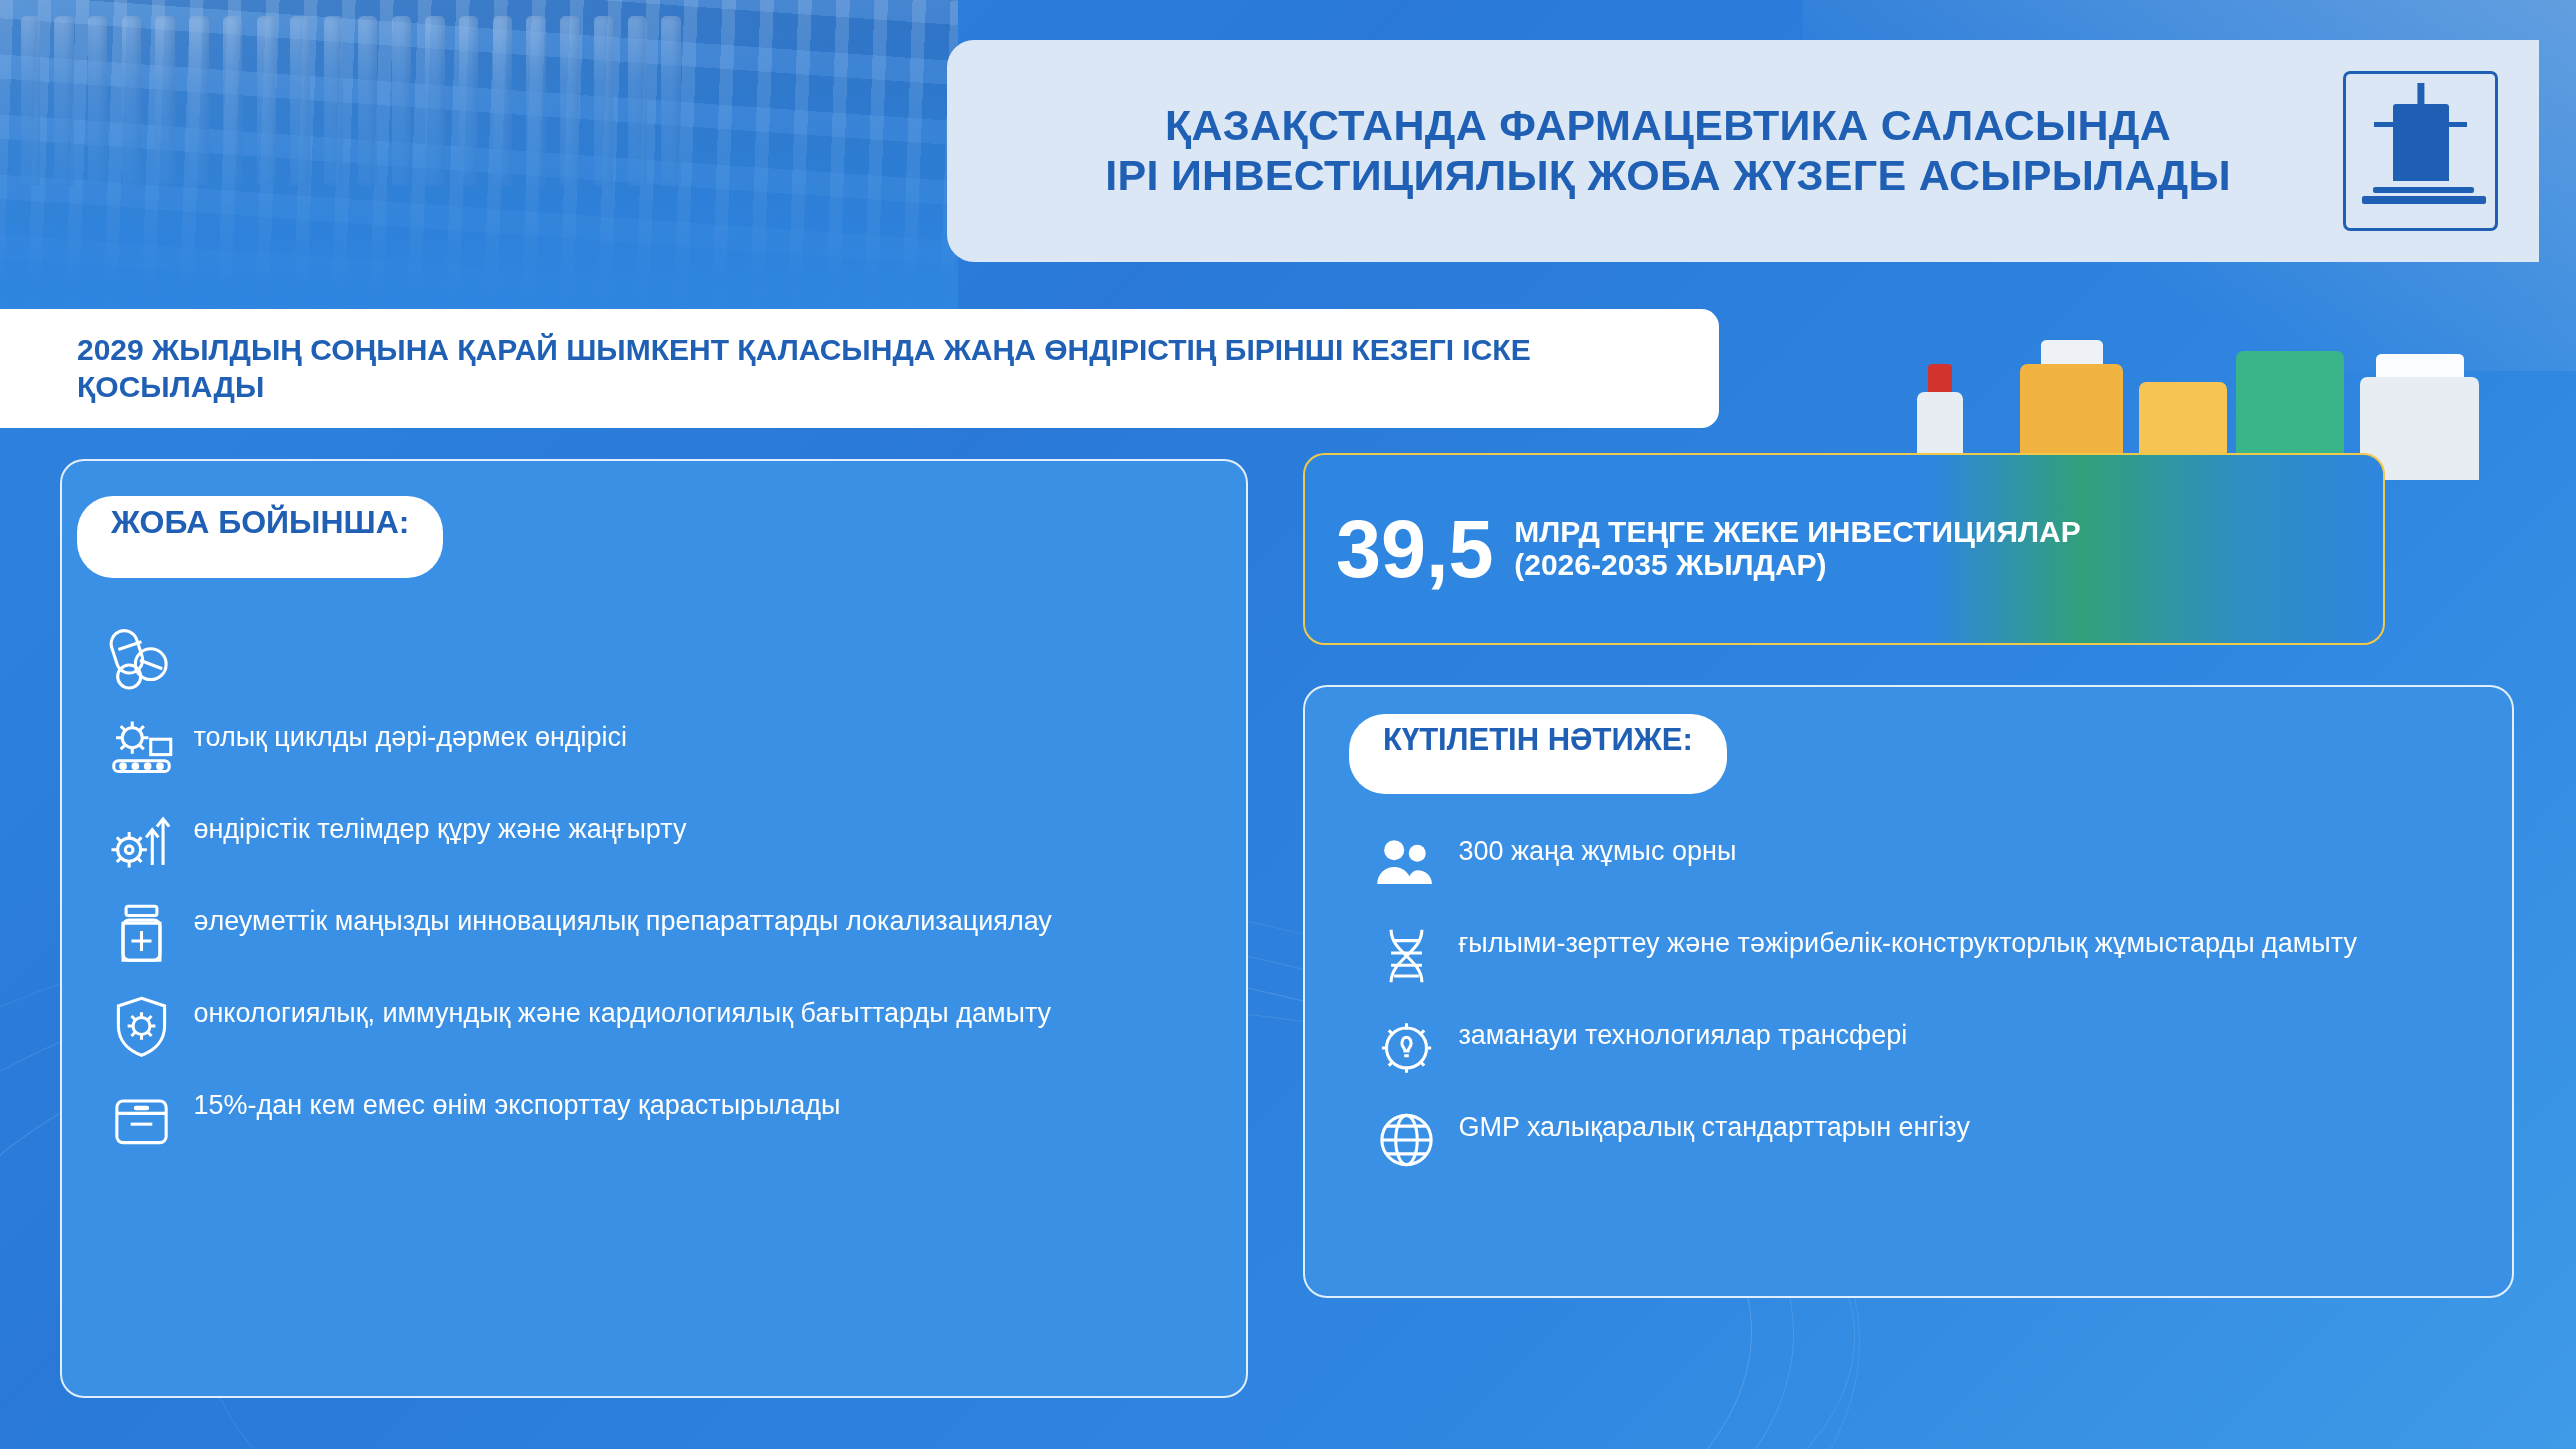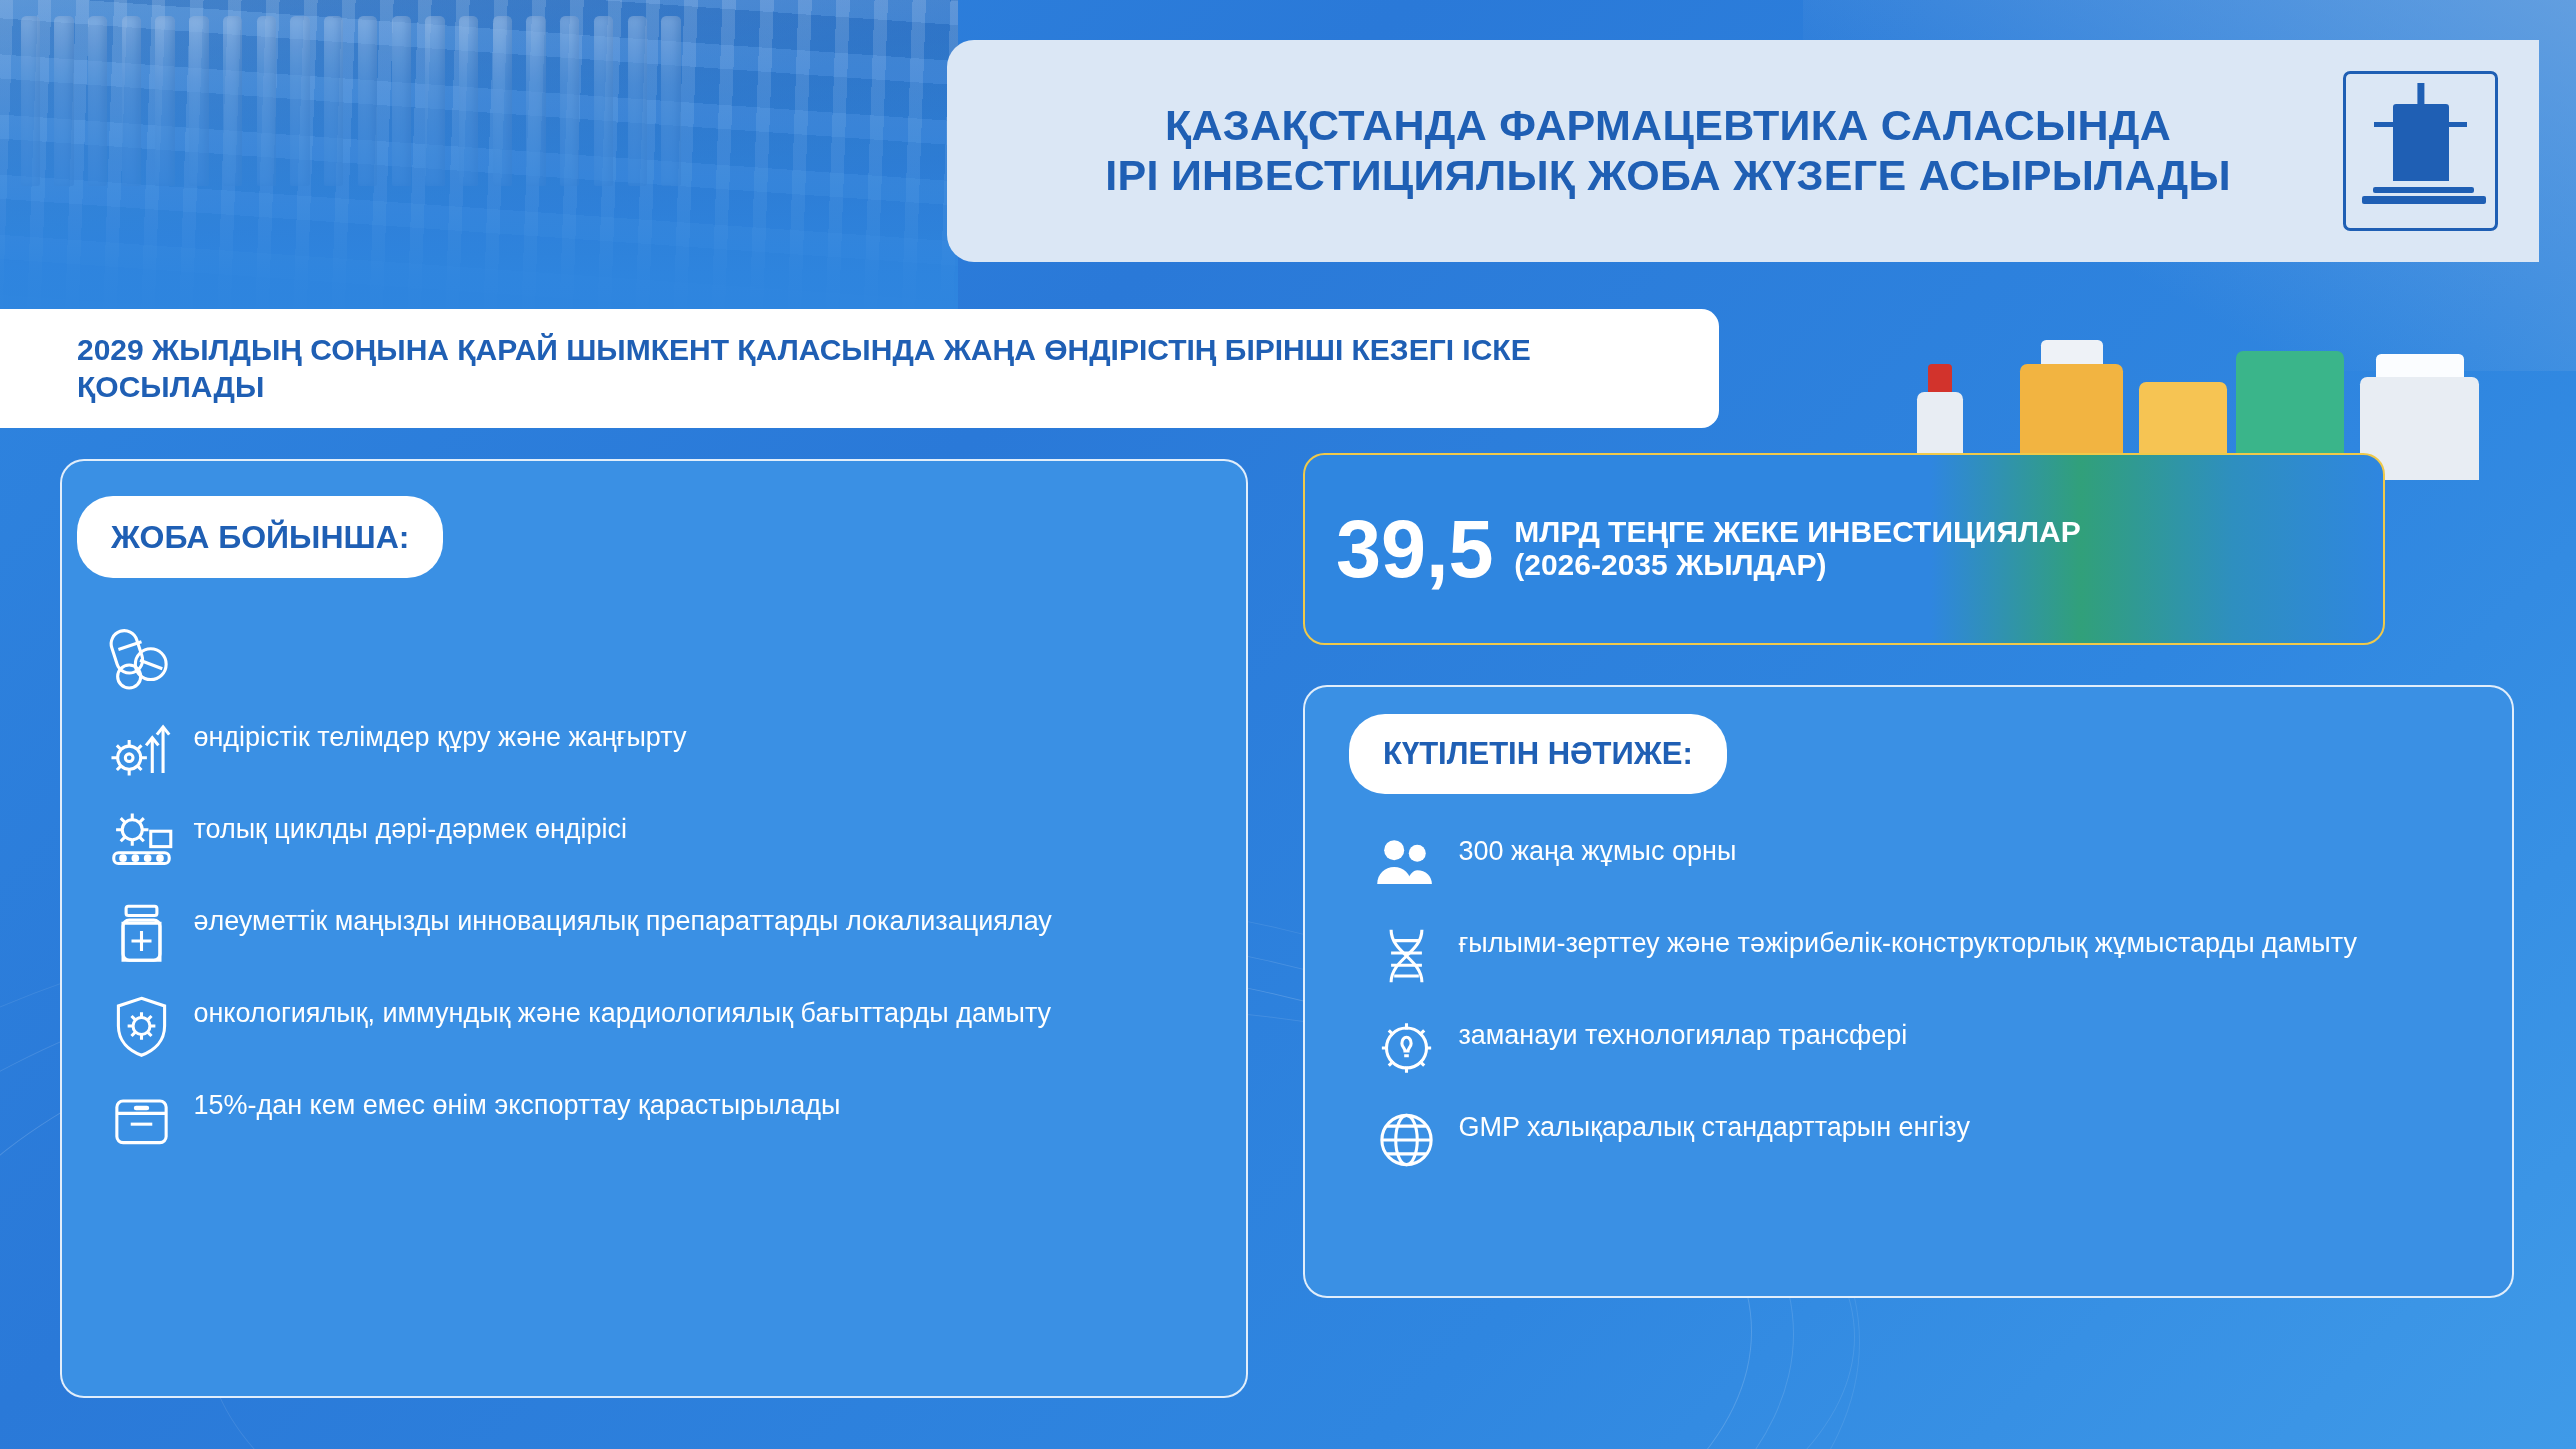--- a/index.html
+++ b/index.html
@@ -143,21 +143,21 @@
     border-radius: 24px;
   }
   .panel-left {
     left: 60px; top: 459px;
     width: 1188px; height: 939px;
   }
   .chip {
     position: absolute;
     background: #ffffff;
     border-radius: 36px;
-    display: flex; align-items: center; justify-content: center;
+    display: flex; align-items: flex-start; justify-content: center;
     padding: 8px 34px;
   }
   .chip span {
     color: #1f5fb4;
     font-weight: bold;
     text-transform: uppercase;
     white-space: nowrap;
   }
   .chip-left { left: 77px; top: 496px; height: 82px; }
   .chip-left span { font-size: 32px; }
@@ -304,49 +304,49 @@
           <circle cx="62" cy="52" r="20"></circle>
           <line x1="48" y1="47" x2="77" y2="58"></line>
           <circle cx="34" cy="68" r="15"></circle>
         </svg>
       </div>
     </div>
 
     <div class="item">
       <div class="ico">
         <svg class="icn" viewBox="0 0 100 88" fill="none" stroke="#ffffff" stroke-width="4">
-          <circle cx="34" cy="54" r="15"></circle>
-          <circle cx="34" cy="54" r="5"></circle>
-          <path d="M34 31v8M34 69v8M11 54h8M49 54h8M18 38l6 6M50 38l-6 6M18 70l6-6M50 70l-6-6"></path>
-          <path d="M64 74V28M78 74V14"></path>
-          <path d="M56 38l8-10 8 10M70 24l8-10 8 10"></path>
-        </svg>
-      </div>
-      <div class="txt">өндірістік телімдер құру және жаңғырту</div>
-    </div>
-
-    <div class="item">
-      <div class="ico">
-        <svg class="icn" viewBox="0 0 100 88" fill="none" stroke="#ffffff" stroke-width="4">
           <circle cx="38" cy="28" r="13"></circle>
           <path d="M38 7v8M38 41v8M17 28h8M51 28h8M23 13l6 6M53 13l-6 6M23 43l6-6M53 43l-6-6"></path>
           <rect x="62" y="30" width="26" height="20"></rect>
           <rect x="14" y="58" width="72" height="14" rx="6"></rect>
           <circle cx="26" cy="65" r="3" fill="#ffffff"></circle>
           <circle cx="42" cy="65" r="3" fill="#ffffff"></circle>
           <circle cx="58" cy="65" r="3" fill="#ffffff"></circle>
           <circle cx="74" cy="65" r="3" fill="#ffffff"></circle>
         </svg>
       </div>
       <div class="txt">толық циклды дәрі-дәрмек өндірісі</div>
     </div>
 
     <div class="item">
       <div class="ico">
         <svg class="icn" viewBox="0 0 100 88" fill="none" stroke="#ffffff" stroke-width="4">
+          <circle cx="34" cy="54" r="15"></circle>
+          <circle cx="34" cy="54" r="5"></circle>
+          <path d="M34 31v8M34 69v8M11 54h8M49 54h8M18 38l6 6M50 38l-6 6M18 70l6-6M50 70l-6-6"></path>
+          <path d="M64 74V28M78 74V14"></path>
+          <path d="M56 38l8-10 8 10M70 24l8-10 8 10"></path>
+        </svg>
+      </div>
+      <div class="txt">өндірістік телімдер құру және жаңғырту</div>
+    </div>
+
+    <div class="item">
+      <div class="ico">
+        <svg class="icn" viewBox="0 0 100 88" fill="none" stroke="#ffffff" stroke-width="4">
           <rect x="30" y="8" width="40" height="12" rx="3"></rect>
           <path d="M34 20h32M26 30h48v48H26z"></path>
           <rect x="26" y="26" width="48" height="52" rx="8"></rect>
           <path d="M50 40v26M37 53h26"></path>
         </svg>
       </div>
       <div class="txt">әлеуметтік маңызды инновациялық препараттарды локализациялау</div>
     </div>
 
     <div class="item">

